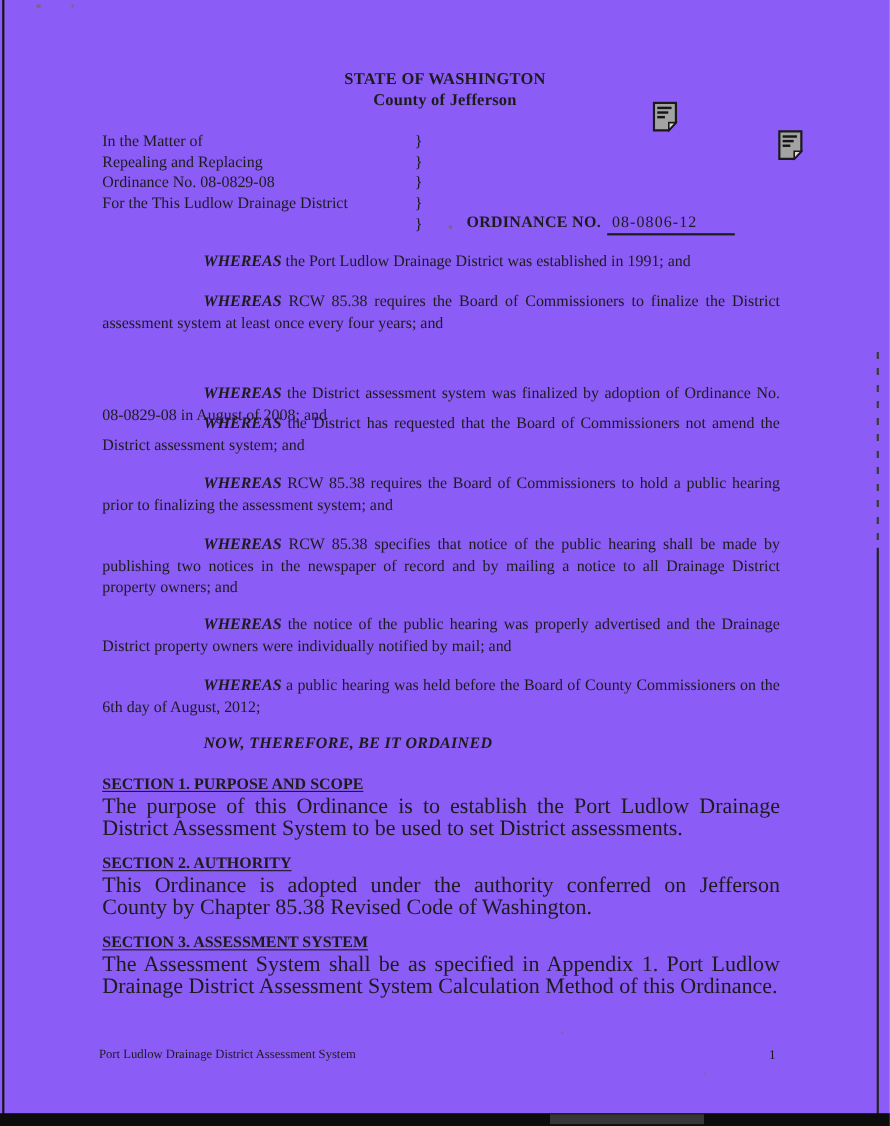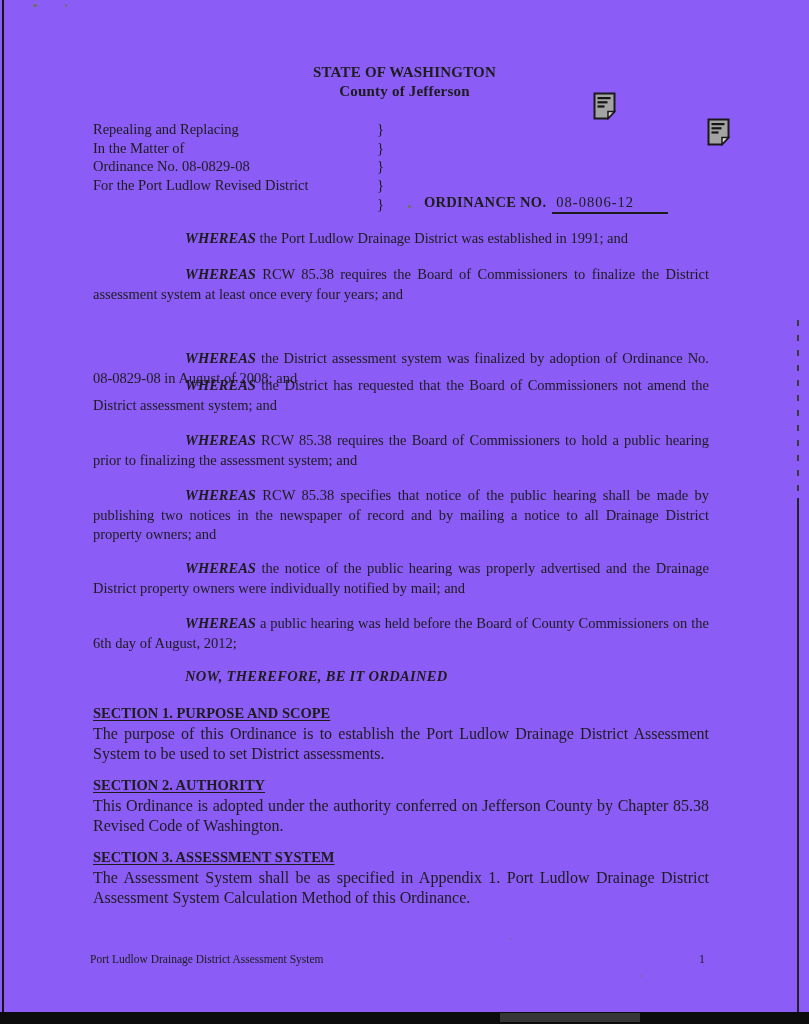--- a/index.html
+++ b/index.html
@@ -48,21 +48,21 @@
     position:absolute;left:185px;top:668px;margin:0;
     font-size:14.5px;font-weight:bold;font-style:italic;letter-spacing:.3px;
   }
   
   .sec-head{
     position:absolute;left:93px;margin:0;
     font-size:14.5px;text-decoration:underline;text-underline-offset:2px;white-space:nowrap;
   }
   .sec-body{
     position:absolute;left:93px;width:616px;margin:0;
-    font-size:16px;line-height:19.6px;text-align:justify;
+    font-size:20px;line-height:19.6px;text-align:justify;
   }
   
   .footer-left{position:absolute;left:90px;top:953px;font-size:11.5px;white-space:nowrap;}
   .footer-page{position:absolute;left:699px;top:952px;font-size:12px;}
 </style>
 </head>
 <body>
 
 <div class="page">
 
@@ -94,24 +94,24 @@
     <svg width="23" height="28" viewBox="0 0 23 28">
       <path d="M1.5 1.5 H21.5 V19.5 L15 26.5 H1.5 Z" fill="#a3a3a3" stroke="#1a1a1a" stroke-width="2"></path>
       <path d="M21.5 19.5 L15 19.5 L15 26.5 Z" fill="#d9d9d9" stroke="#1a1a1a" stroke-width="1.5"></path>
       <rect x="4.5" y="5" width="13" height="2.2" fill="#151515"></rect>
       <rect x="4.5" y="9.2" width="10" height="2.2" fill="#151515"></rect>
       <rect x="4.5" y="13.4" width="7" height="2.2" fill="#151515"></rect>
     </svg>
   </div>
 
   <div class="caption">
+    <div class="caption-line">In the Matter of</div>
     <div class="caption-line">Repealing and Replacing</div>
-    <div class="caption-line">In the Matter of</div>
     <div class="caption-line">Ordinance No. 08-0829-08</div>
-    <div class="caption-line">For the Port Ludlow Revised District</div>
+    <div class="caption-line">For the This Ludlow Drainage District</div>
   </div>
   <div class="braces">
     <div>}</div>
     <div>}</div>
     <div>}</div>
     <div>}</div>
     <div>}</div>
   </div>
   <div class="ord-line">
     <span class="ord-label">ORDINANCE NO.</span><span class="ord-number">08-0806-12</span>

